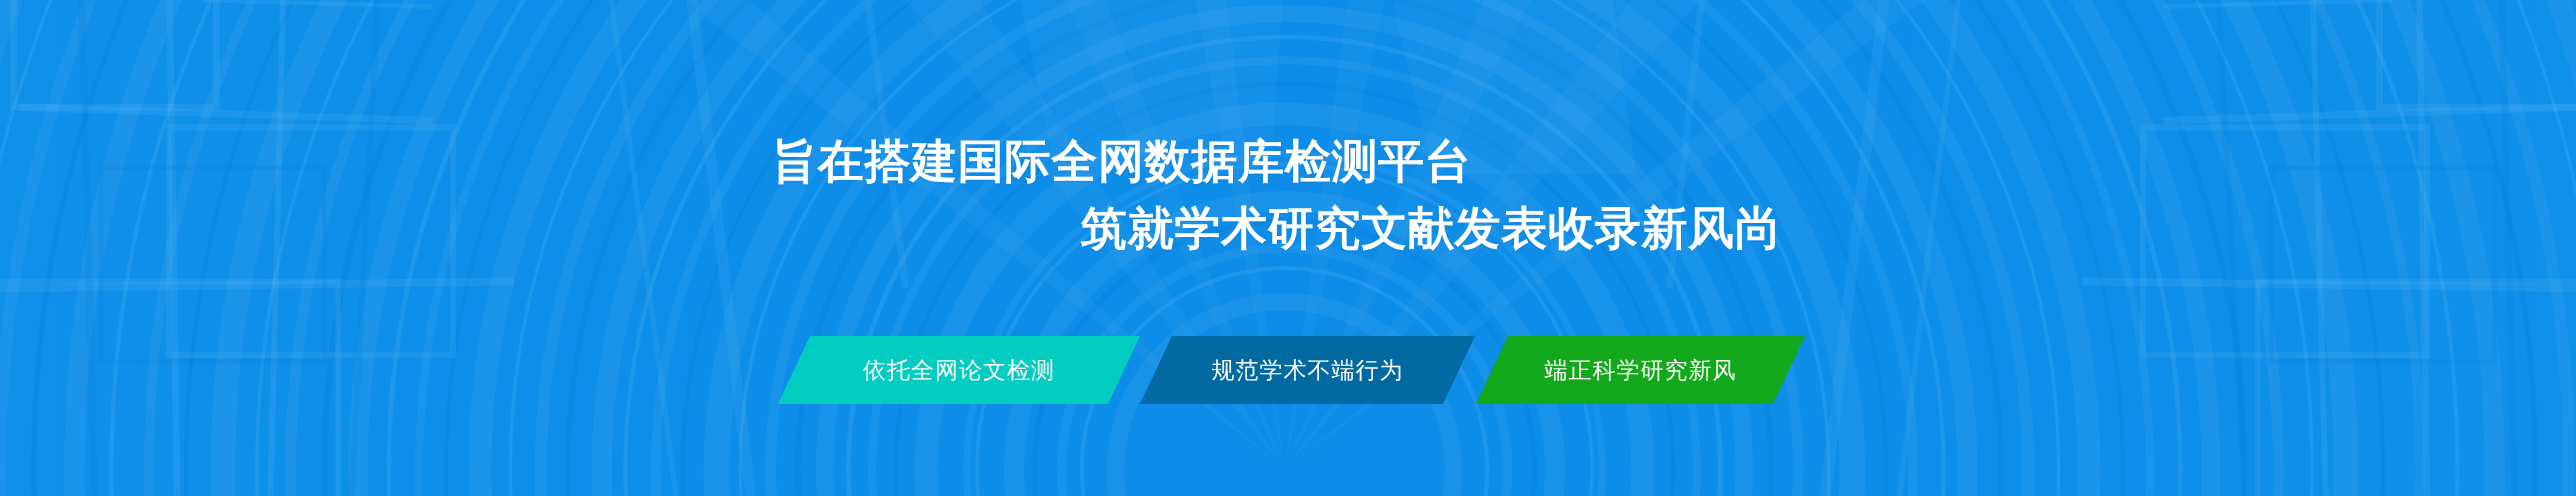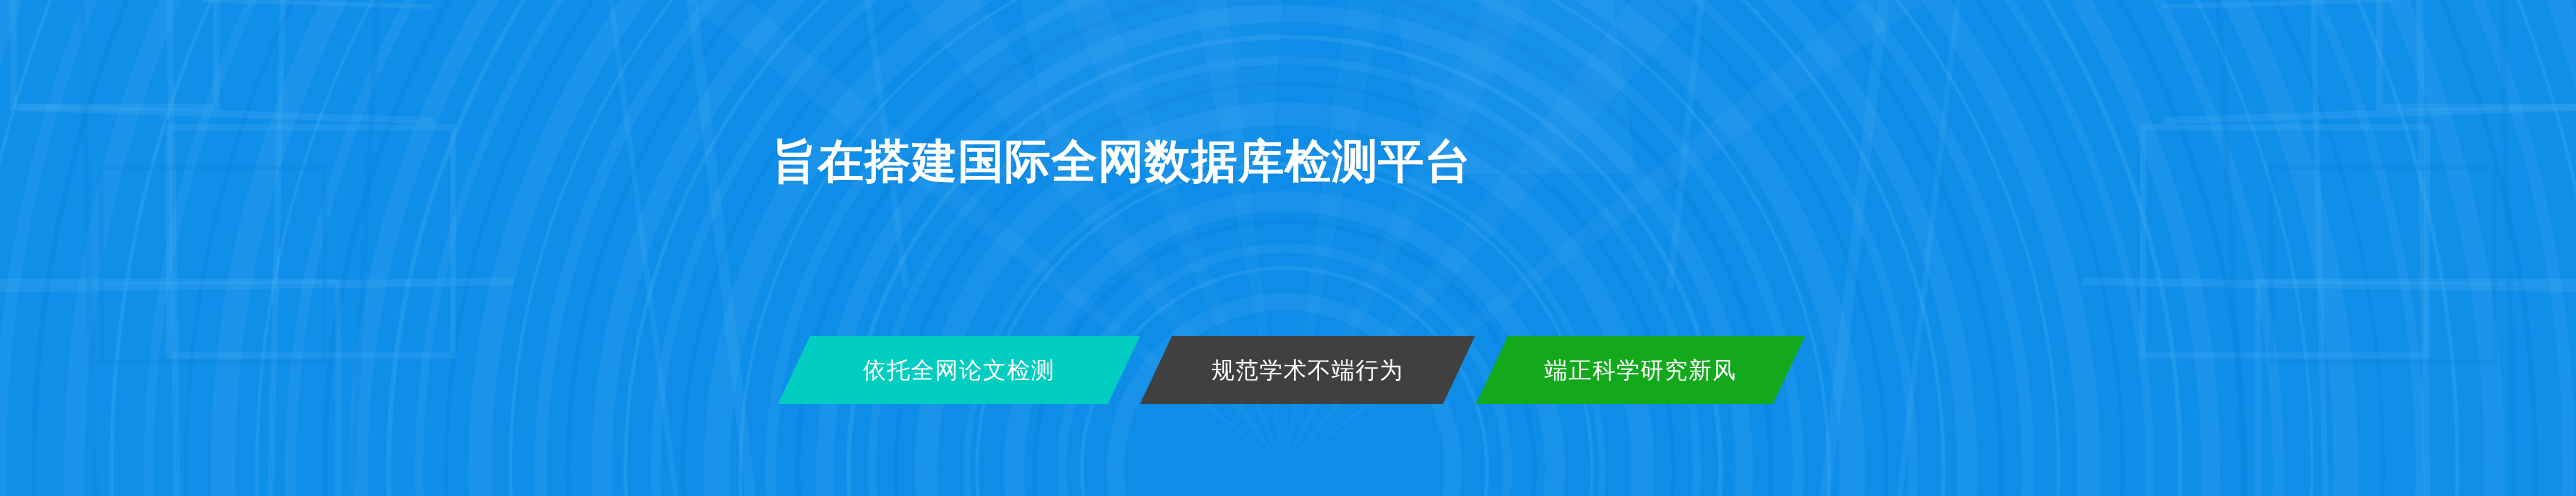--- a/index.html
+++ b/index.html
@@ -90,21 +90,21 @@
 
   .tag-1 {
     left: 0px;
     width: 362px;
     background: #03cdc0;
   }
 
   .tag-2 {
     left: 362px;
     width: 335px;
-    background: #404040;
+    background: #0369a1;
   }
 
   .tag-3 {
     left: 698px;
     width: 329px;
     background: #14a81c;
     justify-content: center;
   }
 </style>
 </head>
@@ -232,20 +232,21 @@
       <g fill="#5fb8f4" fill-opacity="0.10">
         <polygon points="1500,-40 1900,-40 1880,250 1560,250"></polygon>
         <polygon points="2050,-40 2380,-40 2420,260 2120,260"></polygon>
       </g>
 
     </g>
   </svg>
 
   <div class="headline-wrap">
     <div class="headline headline-1">旨在搭建国际全网数据库检测平台</div>
+    <div class="headline headline-2">筑就学术研究文献发表收录新风尚</div>
   </div>
 
   <div class="tag-strip">
 
     <div class="tag tag-1">
       <span class="tag-label">依托全网论文检测</span>
     </div>
 
     <div class="tag tag-2">
       <span class="tag-label">规范学术不端行为</span>

